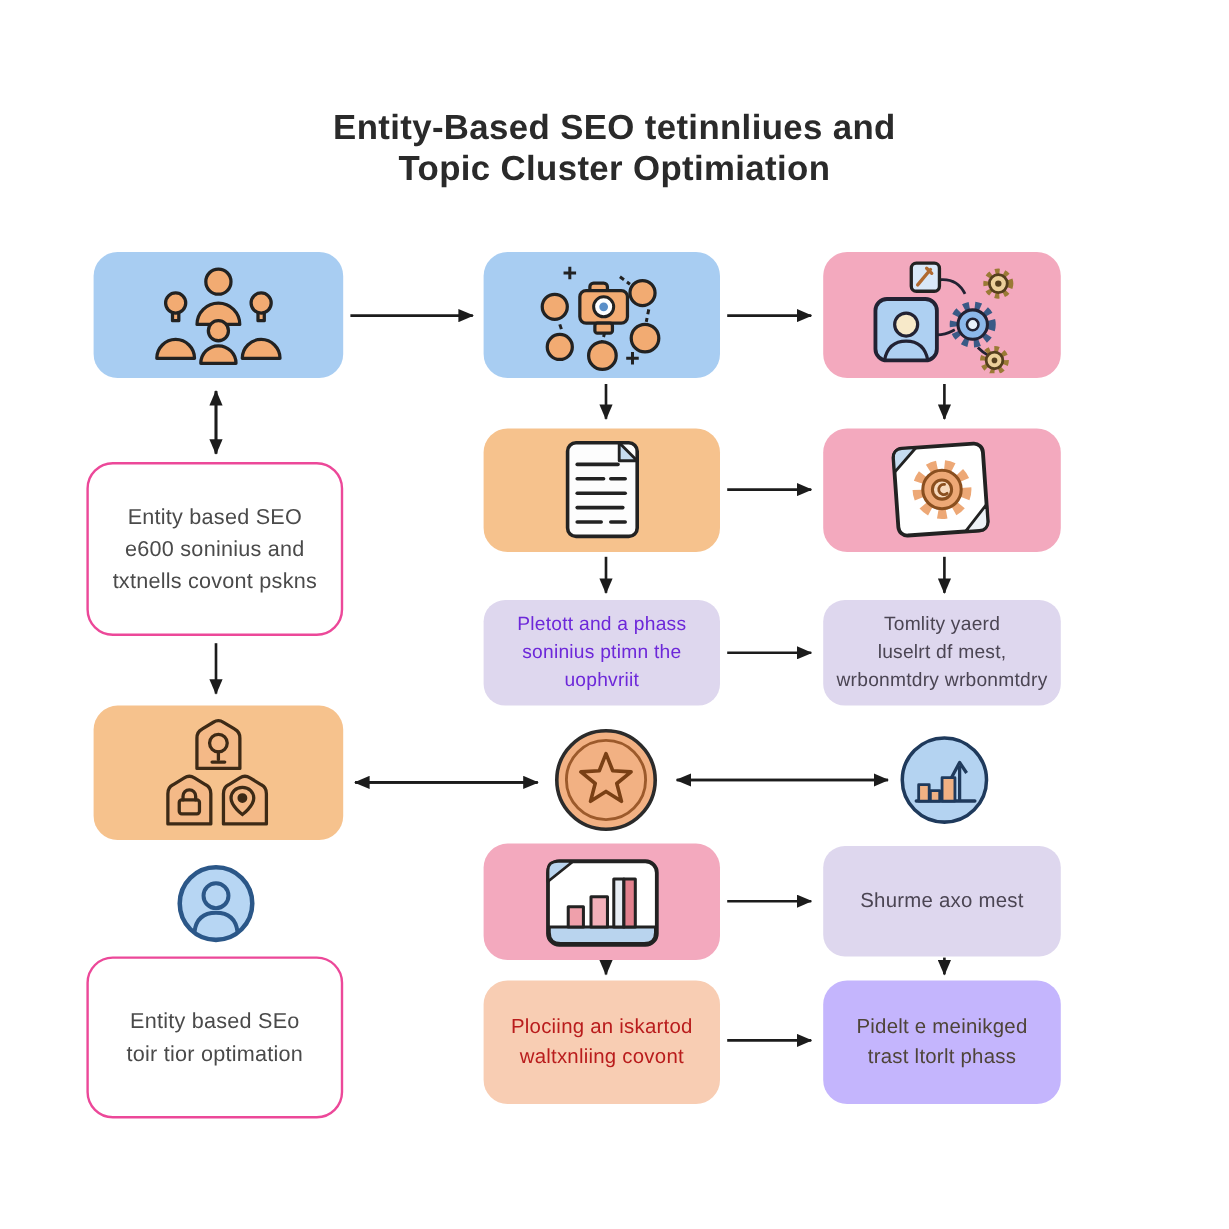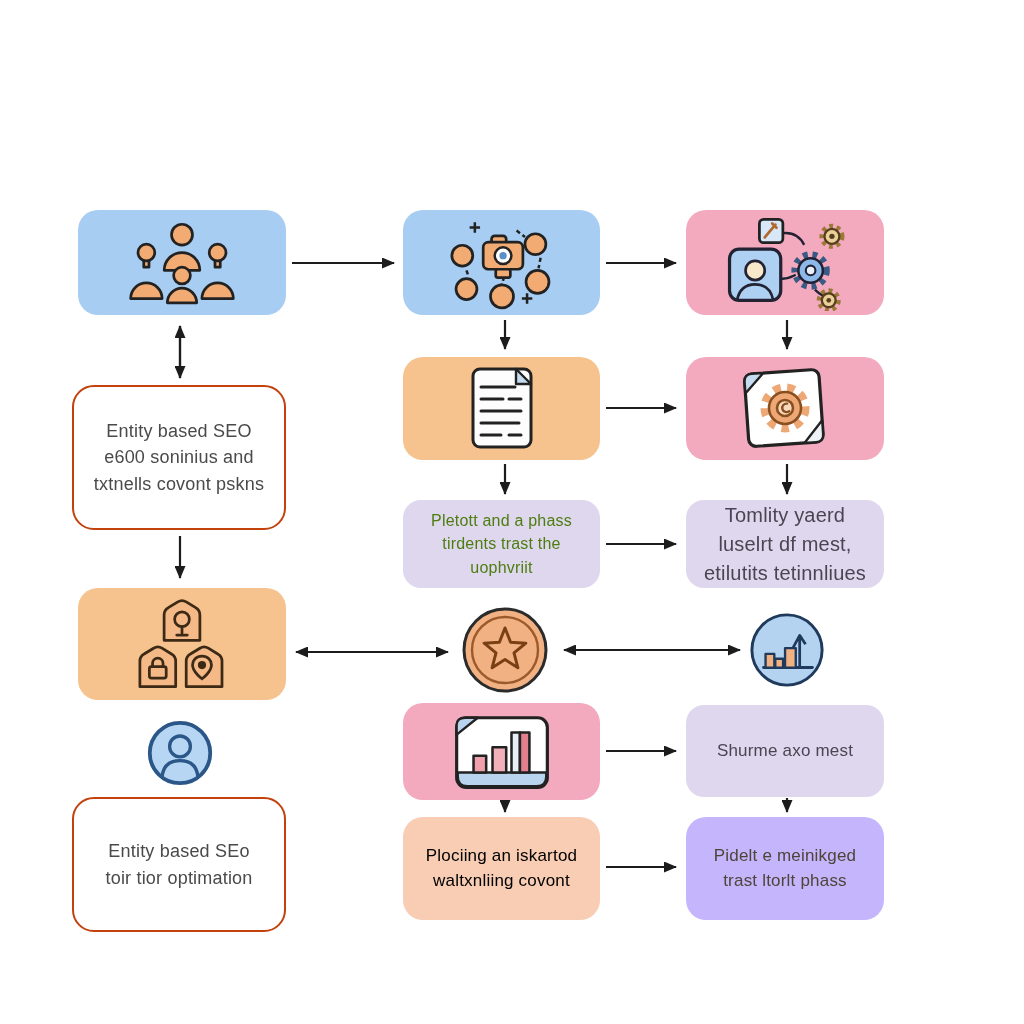--- a/index.html
+++ b/index.html
@@ -13,31 +13,35 @@
   }
   .box{
     position:absolute;display:flex;align-items:center;justify-content:center;
     flex-direction:column;border-radius:20px;box-sizing:border-box;
   }
   .blue{background:#a8cdf2;}
   .pink{background:#f3a9be;}
   .orange{background:#f6c28d;}
   .purple{background:#ded7ee;border-radius:18px;}
   .peach{background:#f8cdb3;}
-  .whiteb{background:#ffffff;border:2px solid #c2410c;border-radius:22px;}
+  .whiteb{background:#ffffff;border:2px solid #ec4899;border-radius:22px;}
   .txt{font-size:17px;color:#4f4f4f;text-align:center;line-height:1.45;letter-spacing:.2px;}
   .whiteb .txt{font-size:18px;color:#4a4a4a;}
   .circle-node{position:absolute;display:flex;align-items:center;justify-content:center;}
   #arrows{position:absolute;left:0;top:0;width:1024px;height:1024px;pointer-events:none;}
 </style>
 </head>
 <body>
 
 <div id="canvas">
 
+  <div class="title">
+    <div>Entity-Based SEO tetinnliues and</div>
+    <div>Topic Cluster Optimiation</div>
+  </div>
 
   <svg id="arrows" viewBox="0 0 1024 1024">
     <defs>
       <marker id="ah" markerUnits="userSpaceOnUse" markerWidth="13" markerHeight="11" refX="12" refY="5.5" orient="auto">
         <path d="M0,0 L13,5.5 L0,11 Z" fill="#1c1c1c"></path>
       </marker>
     </defs>
     <g stroke="#1c1c1c" stroke-width="2.2" fill="none">
       <path d="M292,263 H394" marker-end="url(#ah)"></path>
       <path d="M606,263 H676" marker-end="url(#ah)"></path>
@@ -157,32 +161,32 @@
         <path d="M84,58 L84,71 Q84,78 77,78 L66,78 Z" fill="#eef2f6" stroke="#222" stroke-width="2.2" stroke-linejoin="round"></path>
       </g>
       <circle cx="50" cy="44" r="19" fill="none" stroke="#eda876" stroke-width="8" stroke-dasharray="7 6"></circle>
       <circle cx="50" cy="44" r="15" fill="#eda876" stroke="#8a4f1f" stroke-width="2.4"></circle>
       <circle cx="50" cy="44" r="7.5" fill="#f7d9bd" stroke="#8a4f1f" stroke-width="2.4"></circle>
       <path d="M52,40 a4,4 0 1 0 2,7" fill="none" stroke="#8a4f1f" stroke-width="2.2" stroke-linecap="round"></path>
     </svg>
   </div>
 
   <div class="box purple" style="left:403px;top:500px;width:197px;height:88px;">
-    <div class="txt" style="font-size:16px;color:#4d7c0f;">
+    <div class="txt" style="font-size:16px;color:#6d28d9;">
       <div>Pletott and a phass</div>
-      <div>tirdents trast the</div>
+      <div>soninius ptimn the</div>
       <div>uophvriit</div>
     </div>
   </div>
 
   <div class="box purple" style="left:686px;top:500px;width:198px;height:88px;">
-    <div class="txt" style="font-size:20px;color:#4b4553;">
+    <div class="txt" style="font-size:16px;color:#4b4553;">
       <div>Tomlity yaerd</div>
       <div>luselrt df mest,</div>
-      <div>etilutits tetinnliues</div>
+      <div>wrbonmtdry wrbonmtdry</div>
     </div>
   </div>
 
   <div class="box orange" style="left:78px;top:588px;width:208px;height:112px;">
     <svg width="128" height="100" viewBox="0 0 120 95">
       <g fill="#f4b987" stroke="#3d2a16" stroke-width="2.6" stroke-linejoin="round">
         <path d="M43,44 V20 Q43,15 47,13 L56,7.5 Q60,5 64,7.5 L73,13 Q77,15 77,20 V44 Z"></path>
         <path d="M20,88 V64 Q20,59 24,57 L33,51.5 Q37,49 41,51.5 L50,57 Q54,59 54,64 V88 Z"></path>
         <path d="M64,88 V64 Q64,59 68,57 L77,51.5 Q81,49 85,51.5 L94,57 Q98,59 98,64 V88 Z"></path>
       </g>
@@ -248,21 +252,21 @@
   </div>
 
   <div class="box whiteb" style="left:72px;top:797px;width:214px;height:135px;">
     <div class="txt">
       <div>Entity based SEo</div>
       <div>toir tior optimation</div>
     </div>
   </div>
 
   <div class="box peach" style="left:403px;top:817px;width:197px;height:103px;">
-    <div class="txt" style="color:#000000;">
+    <div class="txt" style="color:#b91c1c;">
       <div>Plociing an iskartod</div>
       <div>waltxnliing covont</div>
     </div>
   </div>
 
   <div class="box peach" style="left:686px;top:817px;width:198px;height:103px;background:#c4b5fd;">
     <div class="txt" style="color:#4e4438;">
       <div>Pidelt e meinikged</div>
       <div>trast ltorlt phass</div>
     </div>

